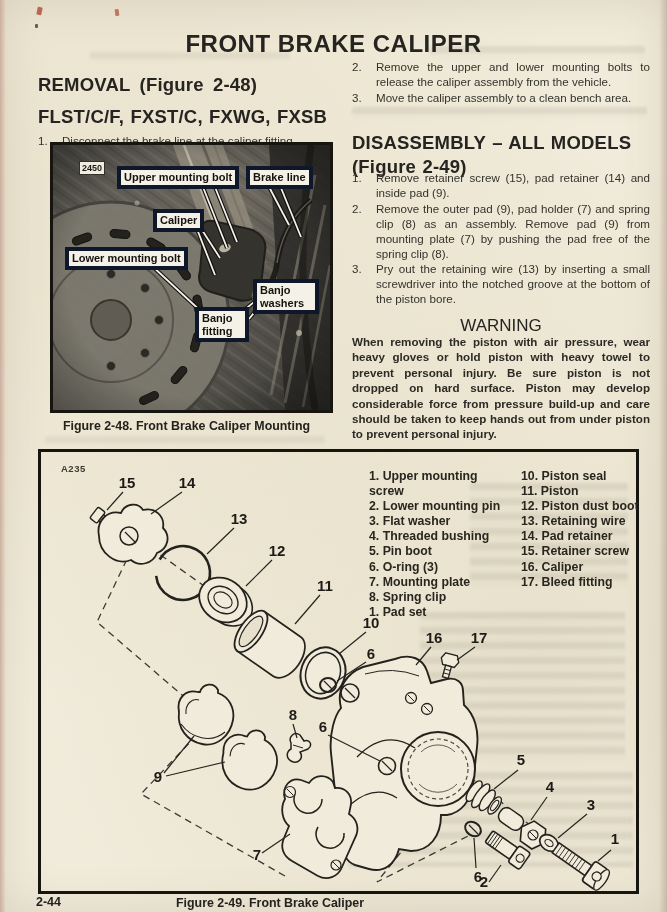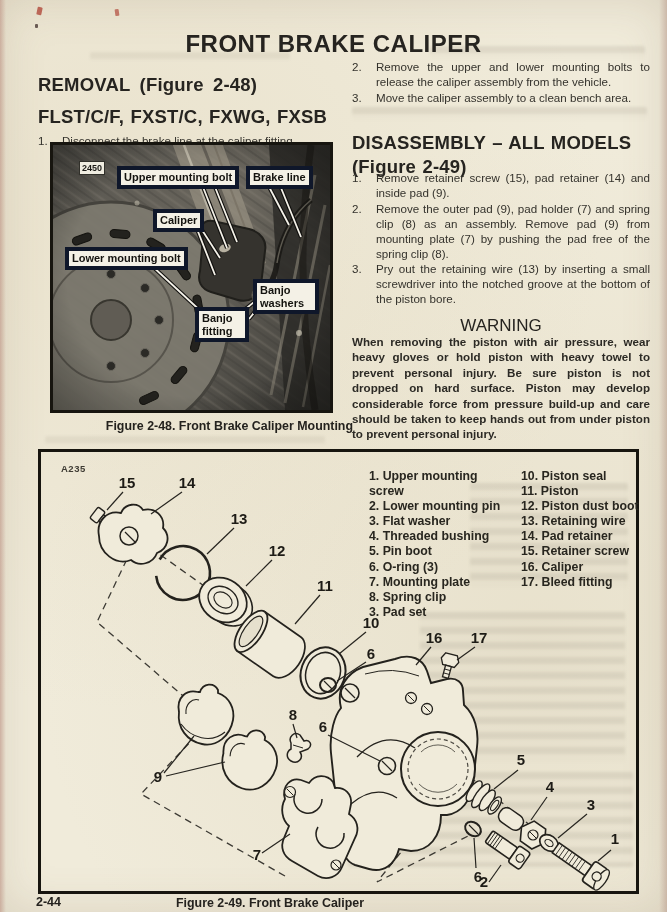--- a/index.html
+++ b/index.html
@@ -190,21 +190,21 @@
       </svg>
       <div class="ptag" style="left:12px;top:16px;margin-left:14px;">2450</div>
       <div class="pcallout" style="left:64px;top:21px;">Upper mounting bolt</div>
       <div class="pcallout" style="left:193px;top:21px;">Brake line</div>
       <div class="pcallout" style="left:100px;top:64px;">Caliper</div>
       <div class="pcallout" style="left:12px;top:102px;">Lower mounting bolt</div>
       <div class="pcallout wrap" style="left:200px;top:134px;width:52px;">Banjo washers</div>
       <div class="pcallout wrap" style="left:142px;top:162px;width:40px;">Banjo fitting</div>
     </div>
   </div>
-  <div class="caption abs" style="left:56px;top:419px;width:297px;text-align:right;">Figure 2-48. Front Brake Caliper Mounting</div>
+  <div class="caption abs" style="left:38px;top:419px;width:297px;">Figure 2-48. Front Brake Caliper Mounting</div>
 
   <div class="col-right">
     <div class="steps">
       <div class="step">
         <span>2.</span>
         <span class="txt">Remove the upper and lower mounting bolts to release the caliper assembly from the vehicle.</span>
       </div>
       <div class="step">
         <span>3.</span>
         <span class="txt">Move the caliper assembly to a clean bench area.</span>
@@ -436,21 +436,21 @@
     <div class="plist">
       <div class="pc1">
         <div>1. Upper mounting screw</div>
         <div>2. Lower mounting pin</div>
         <div>3. Flat washer</div>
         <div>4. Threaded bushing</div>
         <div>5. Pin boot</div>
         <div>6. O-ring (3)</div>
         <div>7. Mounting plate</div>
         <div>8. Spring clip</div>
-        <div>3. Pad set</div>
+        <div>1. Pad set</div>
       </div>
       <div class="pc2">
         <div>10. Piston seal</div>
         <div>11. Piston</div>
         <div>12. Piston dust boot</div>
         <div>13. Retaining wire</div>
         <div>14. Pad retainer</div>
         <div>15. Retainer screw</div>
         <div>16. Caliper</div>
         <div>17. Bleed fitting</div>

